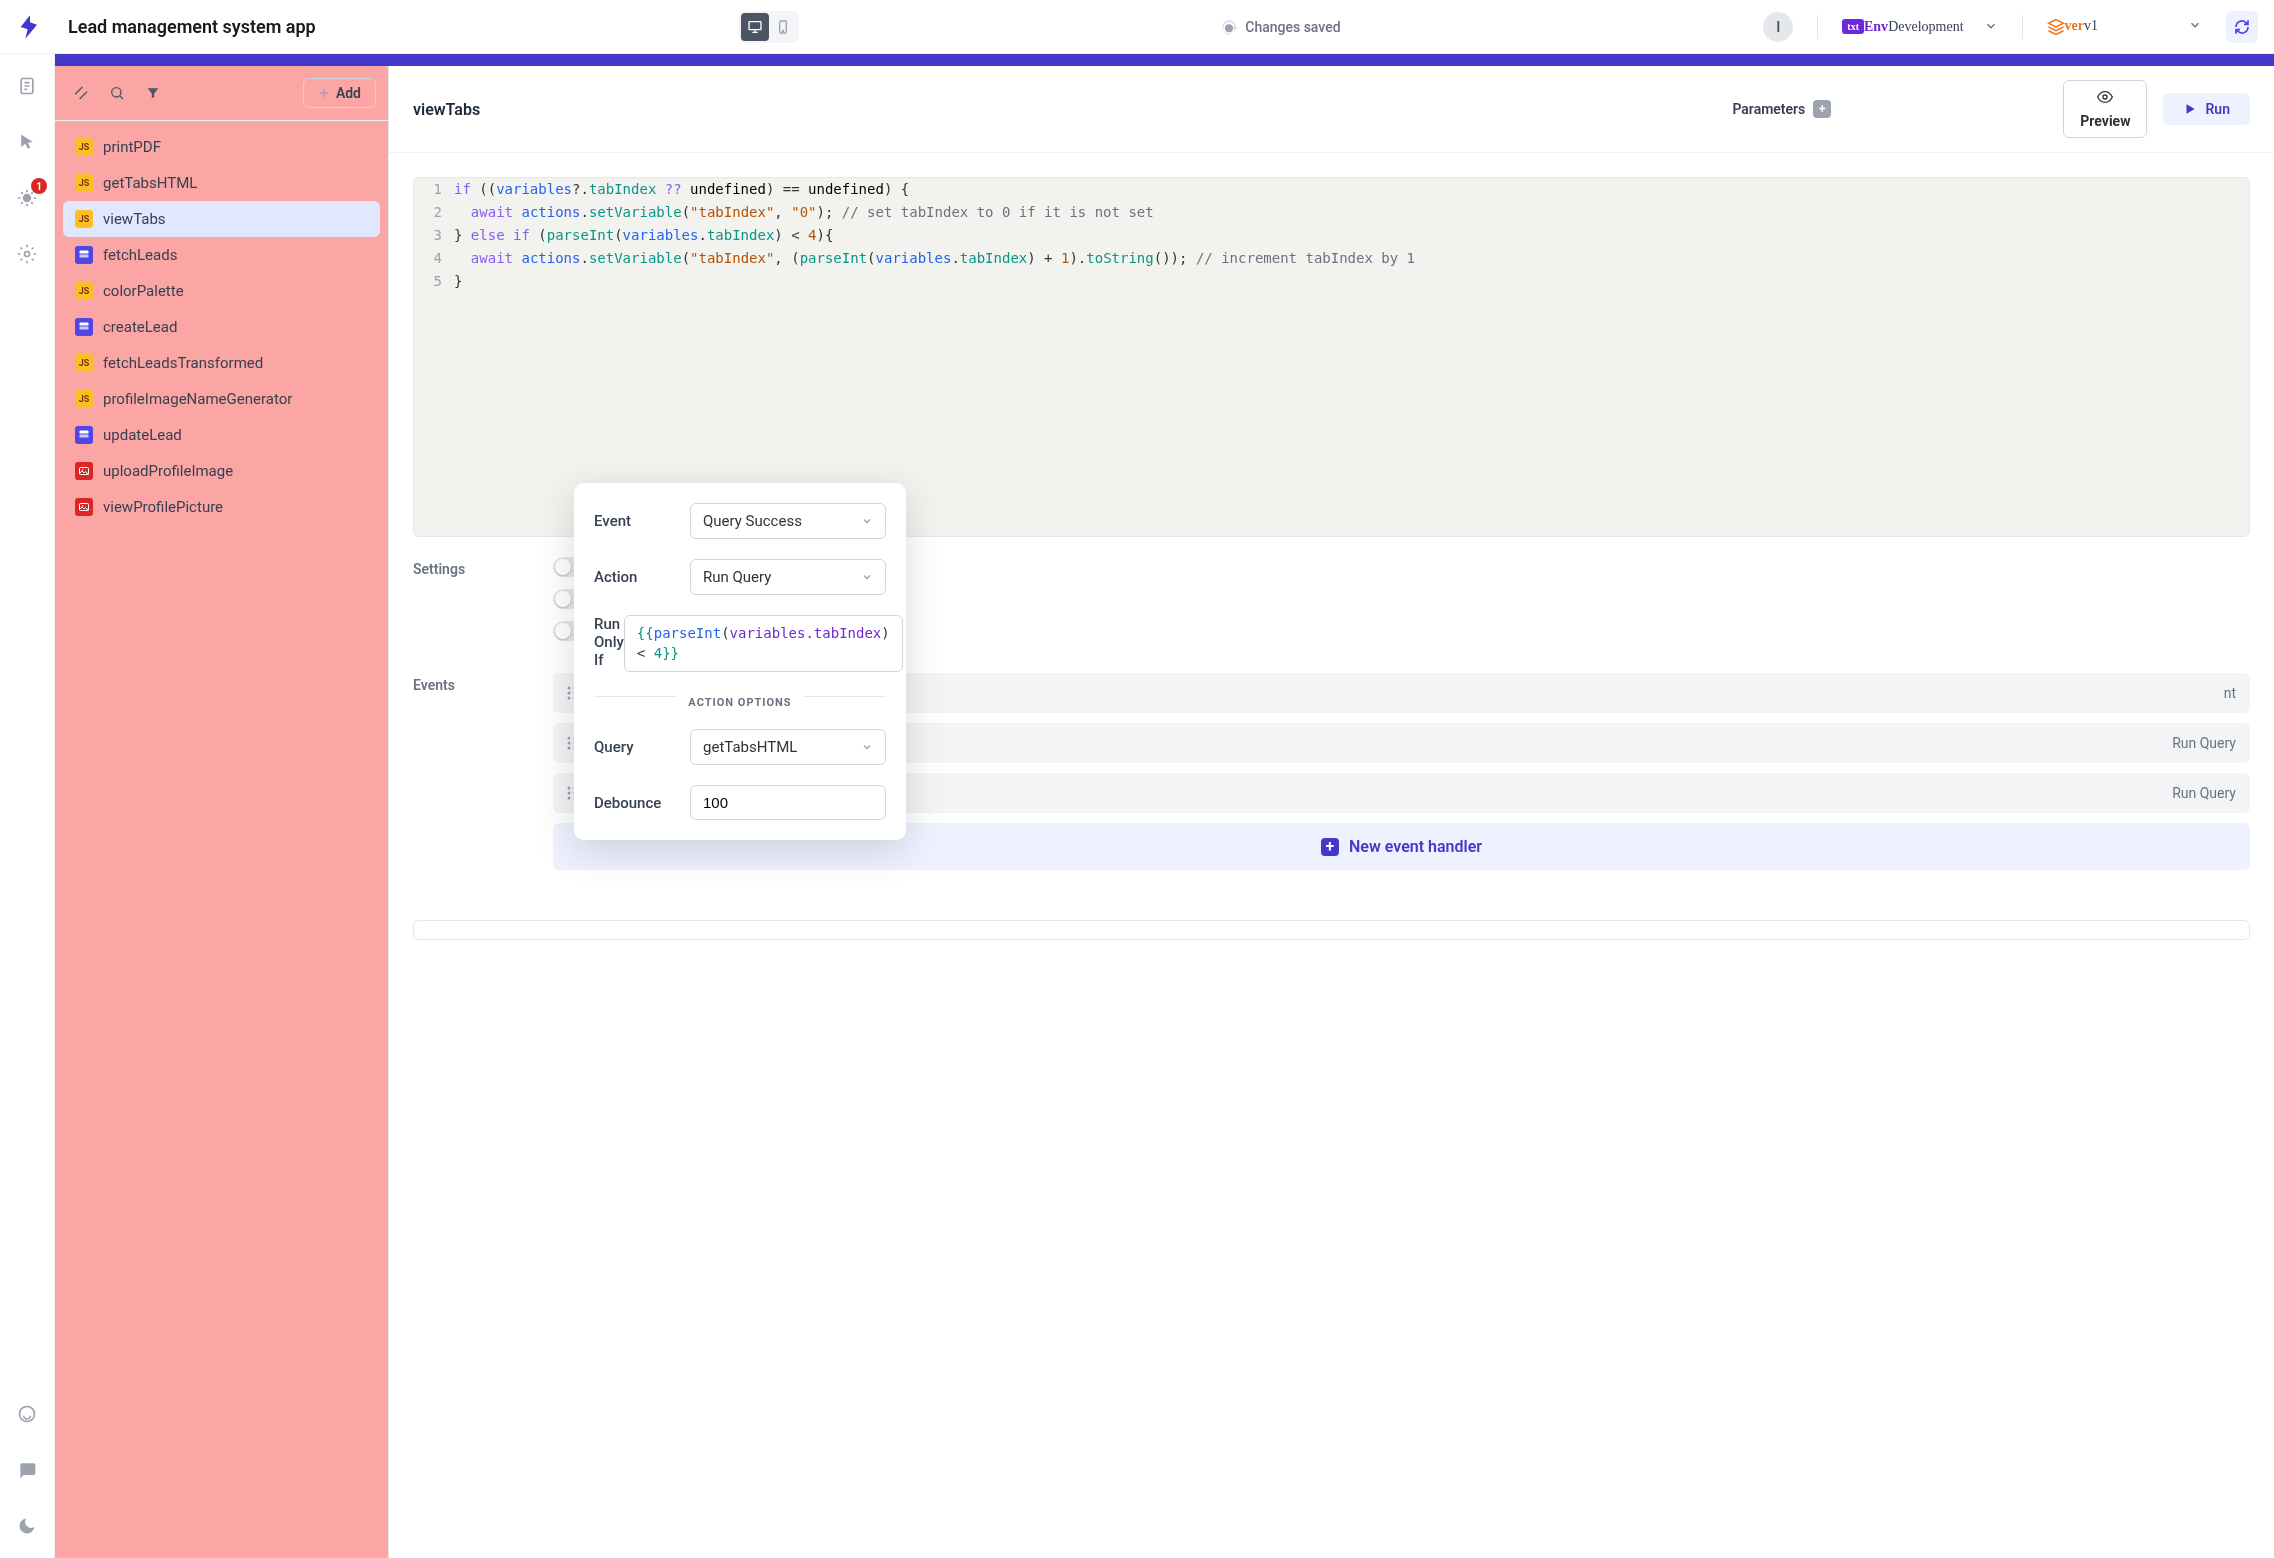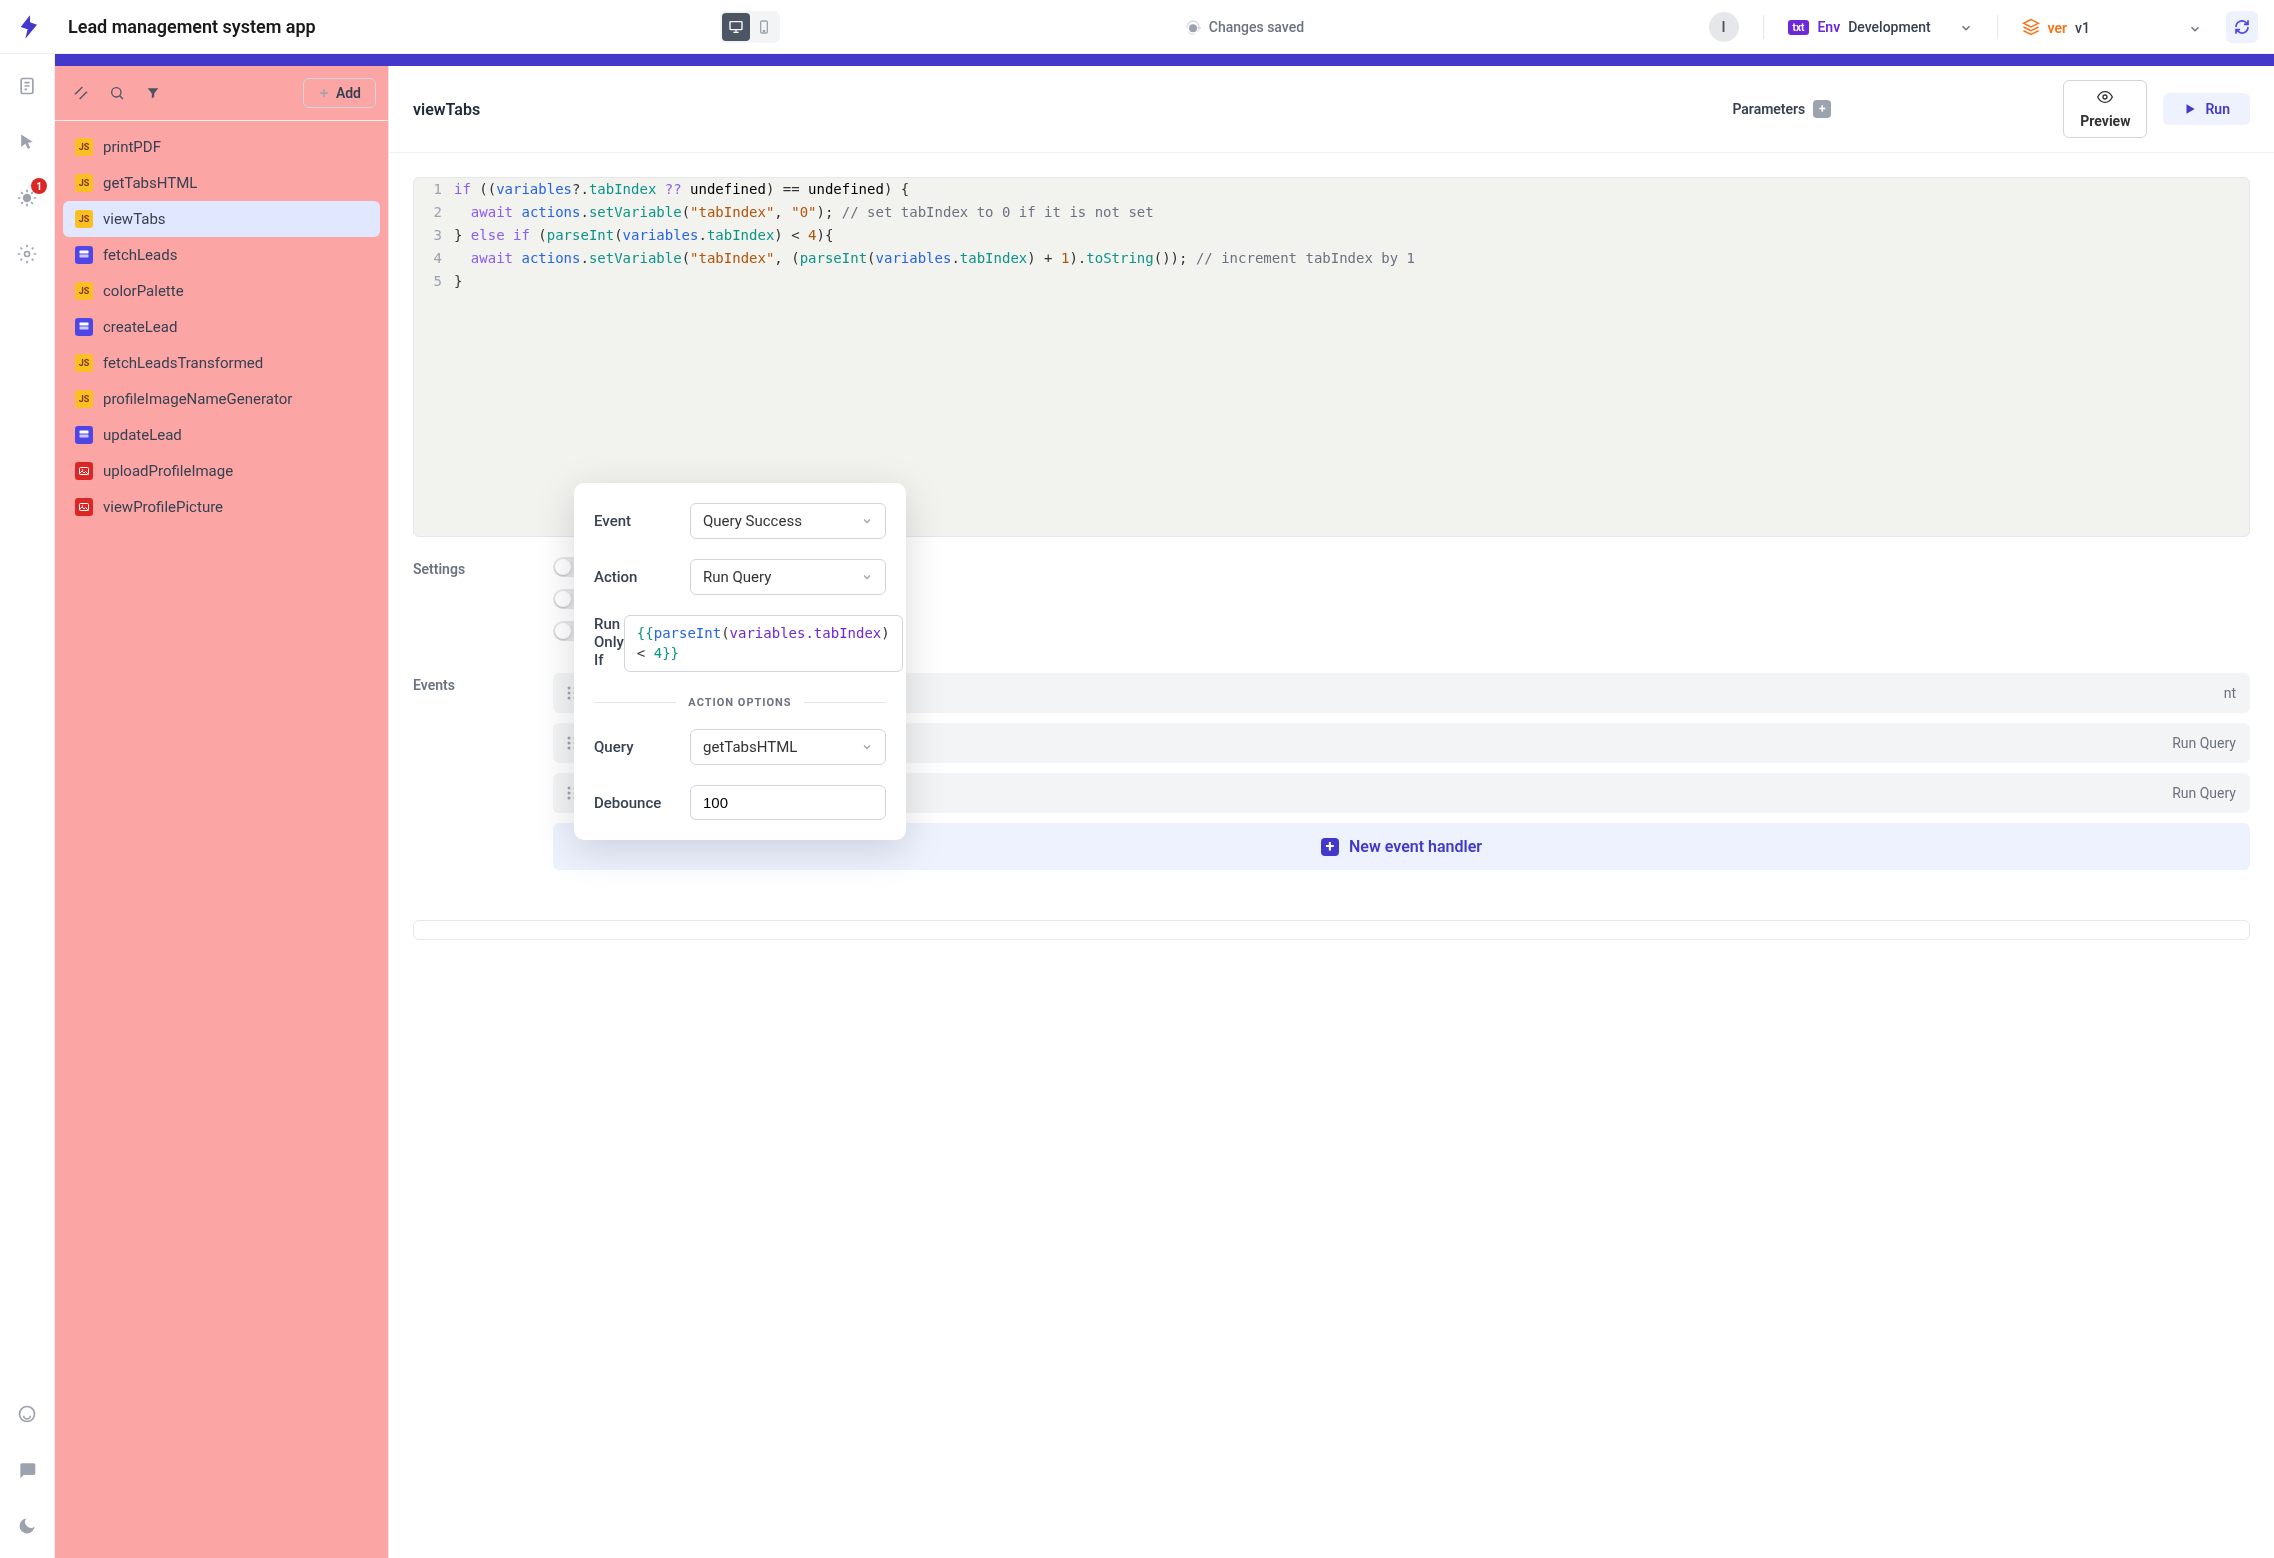--- a/index.html
+++ b/index.html
@@ -11,21 +11,21 @@
 .header .logo { width: 28px; height: 28px; display: flex; align-items: center; justify-content: center; }
 .header .app-title { font-size: 18px; font-weight: 600; color: #1a1a1a; flex-shrink: 0; }
 .header .spacer { flex: 1; }
 .header .device-toggle { display: flex; background: #f3f4f6; border-radius: 6px; padding: 2px; }
 .header .device-toggle .dev-btn { width: 28px; height: 28px; display: flex; align-items: center; justify-content: center; border-radius: 4px; cursor: pointer; }
 .header .device-toggle .dev-btn.active { background: #4b5563; color: #fff; }
 .header .device-toggle .dev-btn svg { width: 16px; height: 16px; }
 .header .saved { display: flex; align-items: center; gap: 8px; color: #6b7280; font-weight: 500; }
 .header .avatar-circle { width: 30px; height: 30px; border-radius: 50%; background: #e5e7eb; display: flex; align-items: center; justify-content: center; font-weight: 600; color: #4b5563; }
 .header .divider { width: 1px; height: 24px; background: #e5e7eb; }
-.header .env-select, .header .ver-select { display: flex; align-items: flex-end; gap: 8px; cursor: pointer; }
+.header .env-select, .header .ver-select { display: flex; align-items: flex-start; cursor: pointer; font-family: Liberation Serif, serif; }
 .header .env-badge { display: inline-flex; align-items: center; justify-content: center; background: #6d28d9; color: #fff; font-size: 10px; font-weight: 700; padding: 2px 5px; border-radius: 3px; }
 .header .env-label { color: #6d28d9; font-weight: 600; }
 .header .env-value { color: #374151; font-weight: 500; }
 .header .ver-icon { color: #f97316; }
 .header .ver-label { color: #f97316; font-weight: 600; }
 .header .ver-value { color: #374151; font-weight: 500; }
 .header .chevron { color: #6b7280; }
 .header .refresh-btn { width: 32px; height: 32px; background: #eef2ff; border-radius: 6px; display: flex; align-items: center; justify-content: center; cursor: pointer; color: #4f46e5; }
 
 
@@ -81,21 +81,21 @@
 .tok-op { color: #8b5cf6; }
 
 
 .popover { position: absolute; top: 330px; left: 185px; width: 332px; background: #fff; border-radius: 10px; box-shadow: 0 10px 40px rgba(0,0,0,0.15); padding: 20px; z-index: 100; }
 .popover .form-row { display: flex; align-items: center; margin-bottom: 20px; }
 .popover .form-row .label { width: 96px; font-size: 15px; color: #374151; font-weight: 500; }
 .popover .form-row .control { flex: 1; }
 .popover .select { display: flex; align-items: center; justify-content: space-between; border: 1px solid #d1d5db; border-radius: 6px; padding: 8px 12px; cursor: pointer; font-size: 15px; }
 .popover .input { width: 100%; border: 1px solid #d1d5db; border-radius: 6px; padding: 8px 12px; font-size: 15px; }
 .popover .code-input { border: 1px solid #d1d5db; border-radius: 6px; padding: 8px 12px; font-family: "SF Mono", Monaco, Consolas, monospace; font-size: 14px; line-height: 1.4; }
-.popover .section-div { display: flex; align-items: center; gap: 12px; margin: 24px 0 20px; }
+.popover .section-div { display: flex; gap: 12px; margin: 24px 0 20px; }
 .popover .section-div .line { flex: 1; height: 1px; background: #e5e7eb; }
 .popover .section-div .text { font-size: 11px; font-weight: 700; letter-spacing: 1px; color: #6b7280; }
 .ci-brace { color: #0d9488; }
 .ci-fn { color: #2563eb; }
 .ci-var { color: #6d28d9; }
 .ci-num { color: #0d9488; }
 
 
 .section-row { display: flex; margin-top: 20px; gap: 30px; }
 .section-row .sec-label { width: 110px; font-weight: 600; color: #6b7280; padding-top: 4px; }

